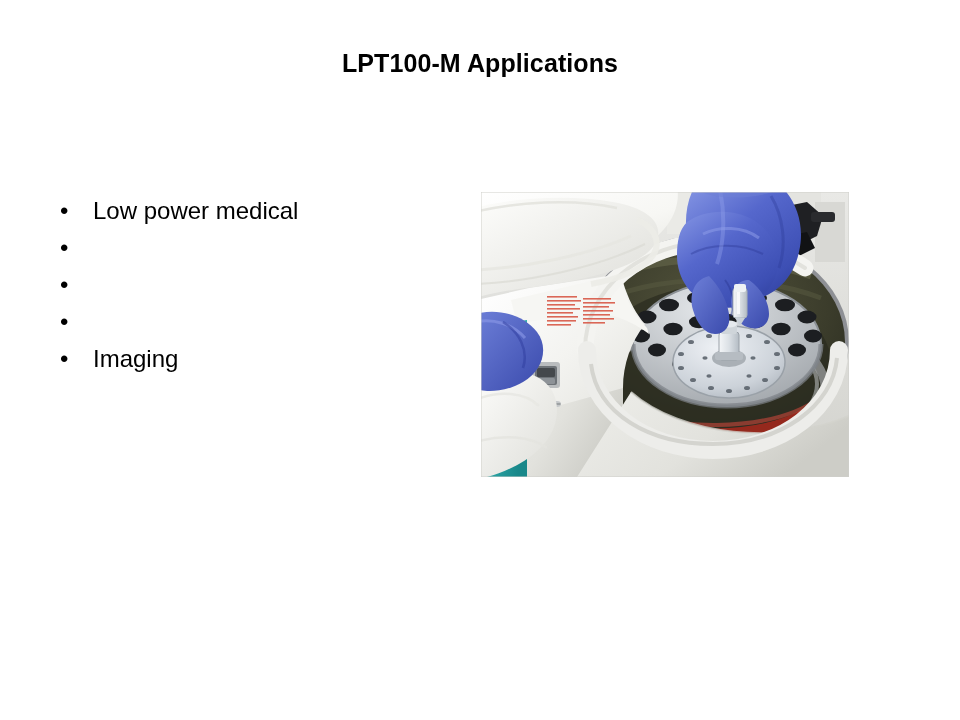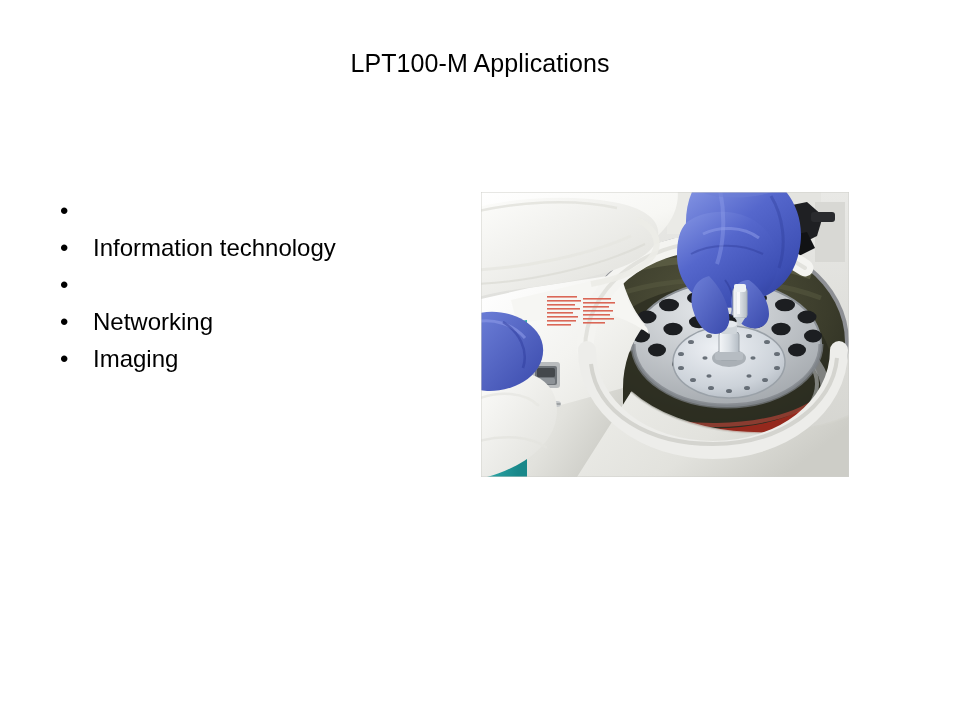--- a/index.html
+++ b/index.html
@@ -17,21 +17,21 @@
   }
 
   
   #slide-title {
     position: absolute;
     left: 0;
     top: 48px;
     width: 960px;
     text-align: center;
     font-size: 25px;
-    font-weight: normal;
+    font-weight: bold;
     letter-spacing: 0.1px;
     color: #000000;
     line-height: 1.2;
   }
 
   
   #bullet-list {
     position: absolute;
     left: 56px;
     top: 194px;
@@ -77,31 +77,30 @@
   }
 </style>
 </head>
 <body>
 
 <div id="slide-title">LPT100-M Applications</div>
 
 <ul id="bullet-list">
   <li>
     <span class="bullet-mark">•</span>
-  </li>
-  <li>
-    <span class="bullet-mark">•</span>
-    <span>Information technology</span>
+    <span>Low power medical</span>
   </li>
   <li>
     <span class="bullet-mark">•</span>
   </li>
   <li>
     <span class="bullet-mark">•</span>
-    <span>Networking</span>
+  </li>
+  <li>
+    <span class="bullet-mark">•</span>
   </li>
   <li>
     <span class="bullet-mark">•</span>
     <span>Imaging</span>
   </li>
 </ul>
 
 <div id="photo-figure" title="Gloved laboratory technician loading a sample tube into the rotor of a benchtop centrifuge">
   <svg viewBox="0 0 368 285" xmlns="http://www.w3.org/2000/svg">
     <defs>

